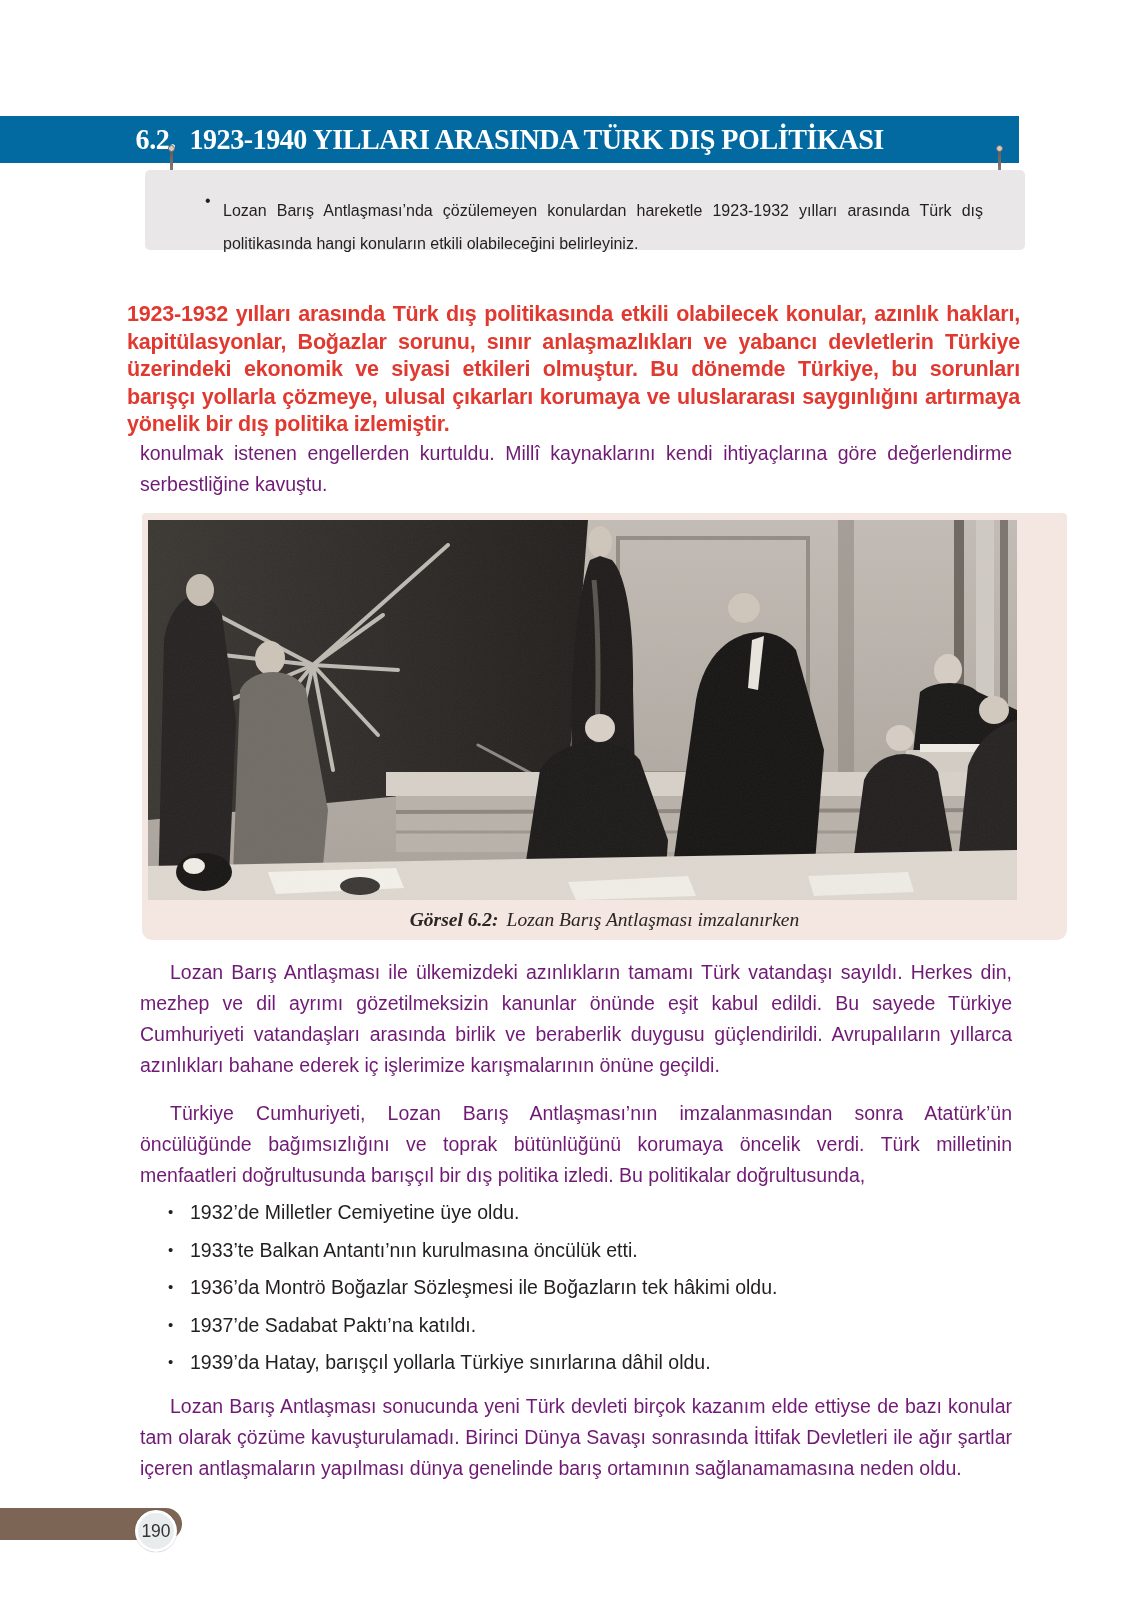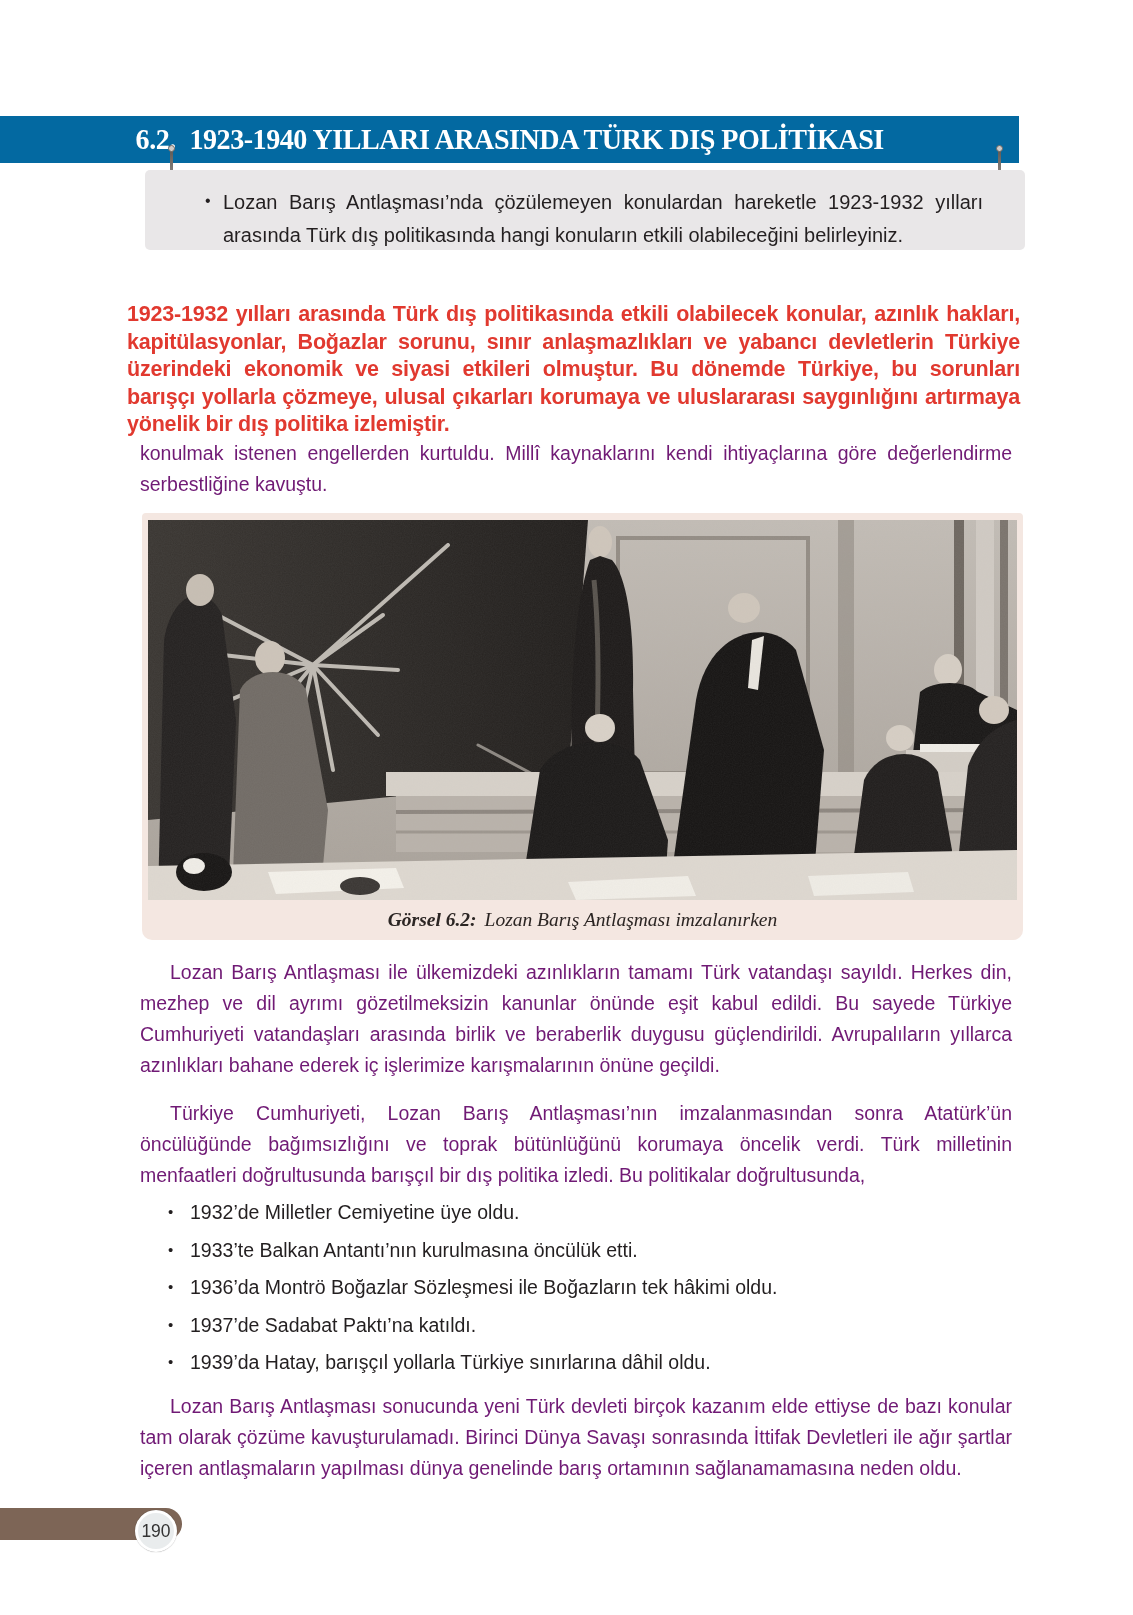--- a/index.html
+++ b/index.html
@@ -19,21 +19,21 @@
   .pin::before{content:"";position:absolute;left:-2px;top:-5px;width:7px;height:7px;border-radius:50%;
     background:#cfccc9;border:1px solid #6c6763;box-sizing:border-box;}
   .pin::after{content:"";position:absolute;left:-4px;bottom:-9px;width:11px;height:11px;border-radius:50%;
     background:#ffffff;border:1px solid #8a8581;box-shadow:0 1px 2px rgba(0,0,0,.35);box-sizing:border-box;}
   .pin.left{left:170px;}
   .pin.right{left:998px;}
 
   
   .activity-box{position:absolute;left:145px;top:170px;width:880px;height:80px;background:#e9e7e8;
     border-radius:5px;}
-  .activity-inner{position:relative;padding:16px 42px 0 78px;font-size:20px;line-height:33px;
+  .activity-inner{position:relative;padding:24px 42px 0 78px;font-size:16px;line-height:33px;
     text-align:justify;color:#231f20;}
   .activity-bullet{position:absolute;left:60px;top:14px;font-size:16px;line-height:33px;}
 
   
   .answer-text{position:absolute;left:127px;top:253px;width:893px;color:#e1392f;
     font-weight:bold;font-size:21.5px;line-height:27.5px;text-align:justify;letter-spacing:-0.2px;margin-top:48px;}
 
   
   .body-par{position:absolute;left:140px;width:872px;font-size:19.5px;line-height:31px;
     text-align:justify;color:#701a75;}
@@ -42,21 +42,21 @@
   .par-2{top:1098px;text-indent:30px;}
   .par-closing{top:1391px;text-indent:30px;}
 
   
   .milestones{position:absolute;left:168px;top:1201px;width:840px;}
   .milestone{display:flex;align-items:flex-start;margin-bottom:15px;font-size:19.5px;line-height:22.5px;}
   .milestone .dot{width:22px;flex:0 0 22px;font-size:15px;line-height:22.5px;}
 
   
   .figure-card{position:absolute;left:142px;top:513px;width:881px;height:427px;background:#f4e7e1;
-    border-radius:4px 4px 10px 10px;}
+    border-radius:4px 4px 10px 10px;padding-left:44px;}
   .photo-frame{position:absolute;left:6px;top:7px;width:869px;height:380px;overflow:hidden;background:#b7b2ac;}
   .photo-frame svg{display:block;width:100%;height:100%;}
   .figure-caption{position:absolute;left:0;bottom:0;width:100%;height:40px;display:flex;
     align-items:center;justify-content:center;font-family:"Liberation Serif",serif;font-style:italic;
     font-size:19.5px;color:#2b2523;}
   .figure-caption .cap-label{font-weight:bold;margin-right:8px;}
 
   
   .footer-bar{position:absolute;left:0;top:1508px;width:182px;height:32px;background:#7d6556;
     border-radius:0 23px 23px 0;}

